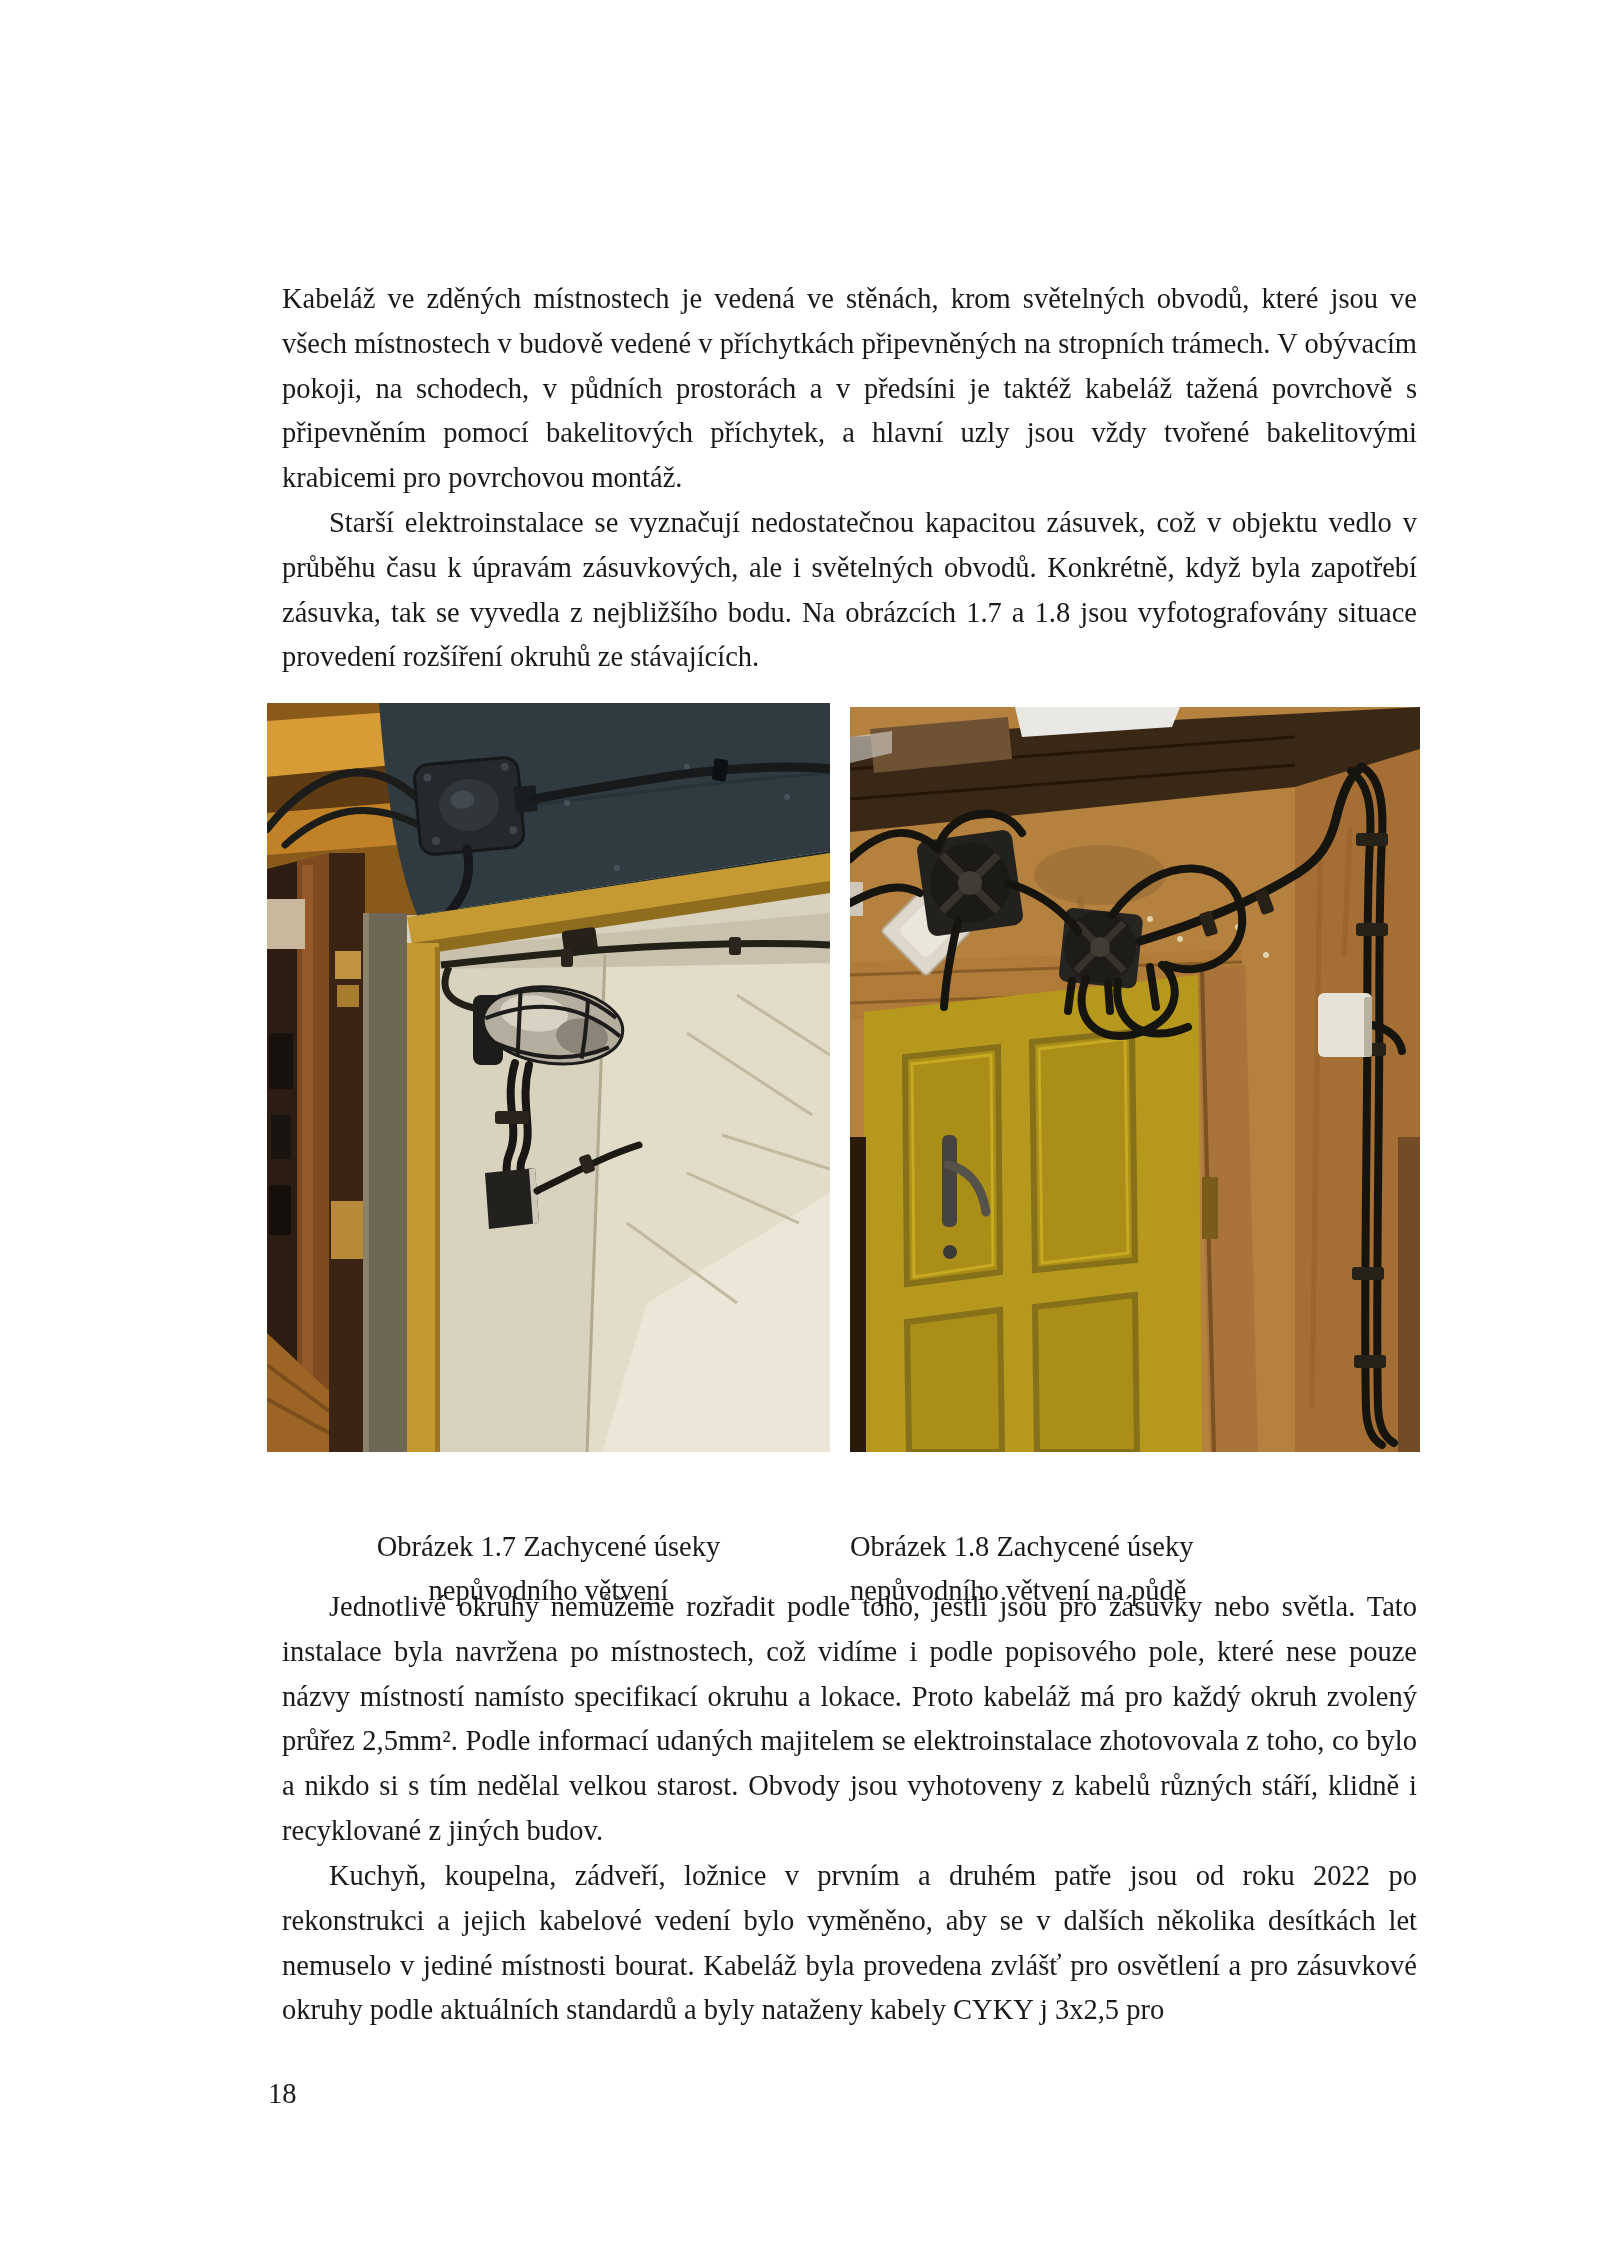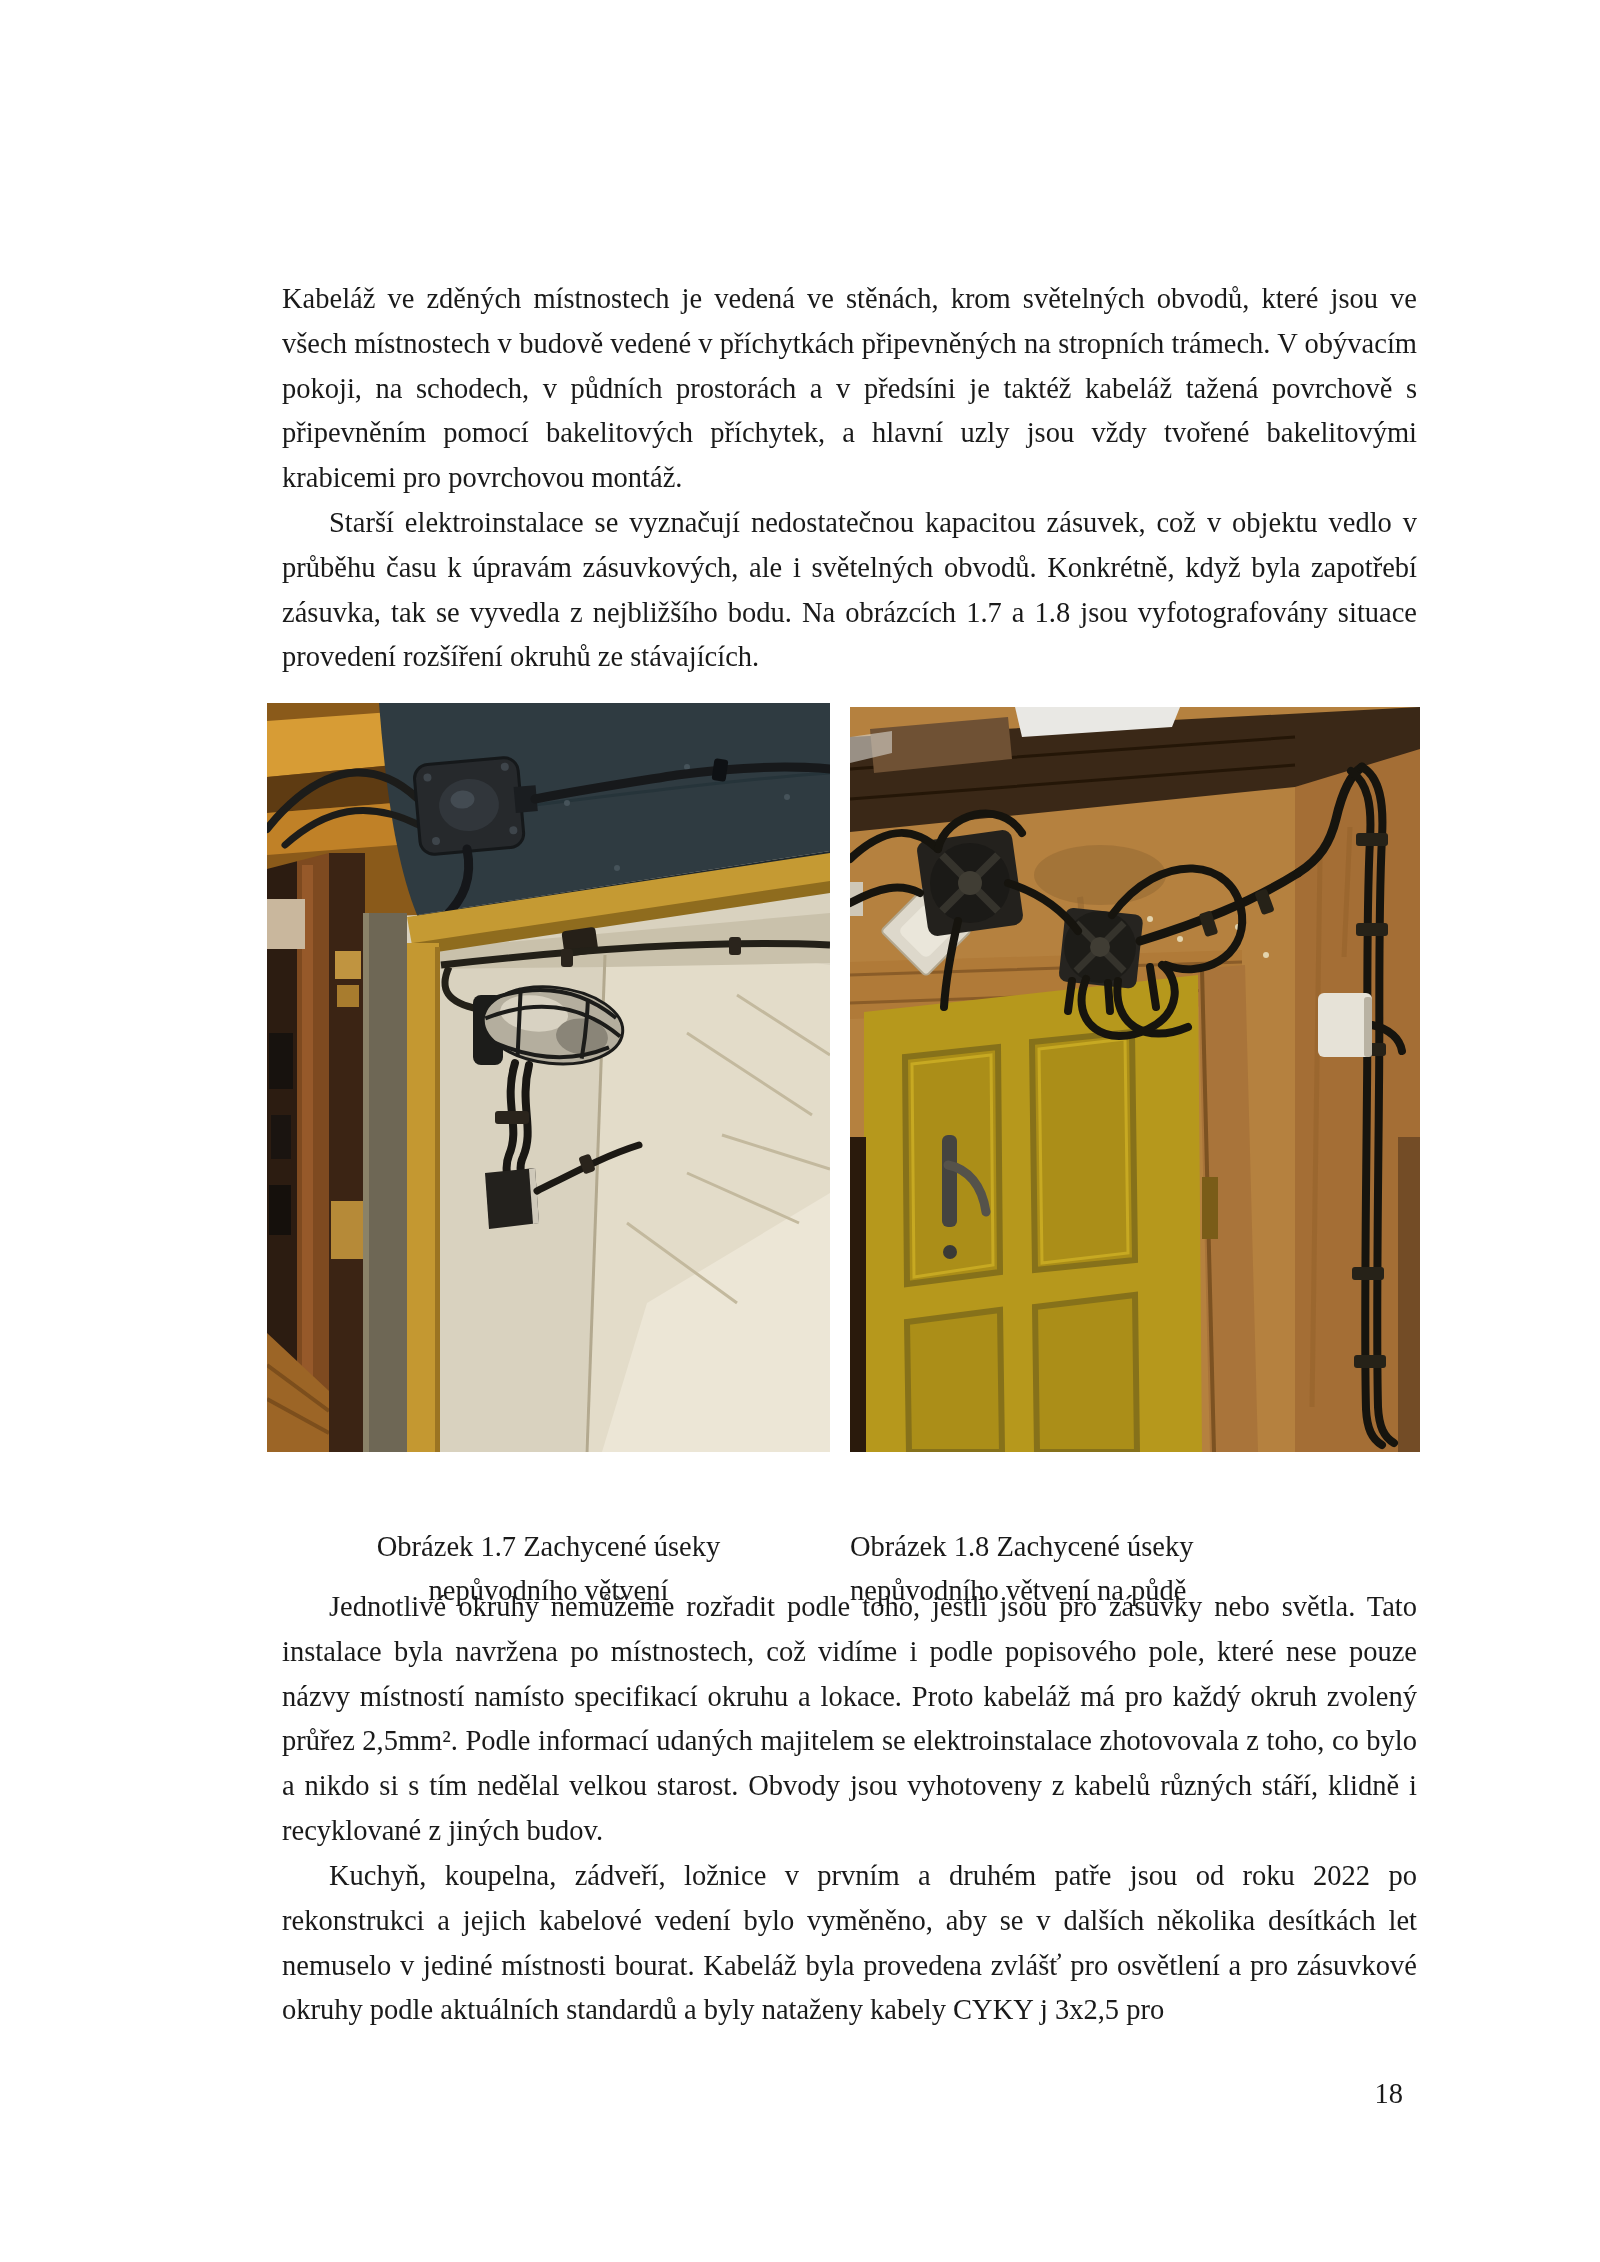--- a/index.html
+++ b/index.html
@@ -33,21 +33,21 @@
   .photo-left{left:267px;top:703px;width:563px;height:749px;}
   .photo-right{left:850px;top:707px;width:570px;height:745px;}
   .caption{
     position:absolute;top:1525px;
     font-size:28.5px;line-height:44px;margin:0;
   }
   .caption-left{left:267px;width:563px;text-align:center;}
   .caption-right{left:850px;width:570px;text-align:left;}
   .page-number{
     position:absolute;left:268px;top:2078px;width:1135px;
-    font-size:28.5px;text-align:right;
+    font-size:28.5px;
   }
 </style>
 </head>
 <body>
 
 <div class="page">
 
 
   <p class="body-par p1">Kabeláž ve zděných místnostech je vedená ve stěnách, krom světelných obvodů, které jsou ve všech místnostech v budově vedené v příchytkách připevněných na stropních trámech. V obývacím pokoji, na schodech, v půdních prostorách a v předsíni je taktéž kabeláž tažená povrchově s připevněním pomocí bakelitových příchytek, a hlavní uzly jsou vždy tvořené bakelitovými krabicemi pro povrchovou montáž.</p>
   <p class="body-par indent p2">Starší elektroinstalace se vyznačují nedostatečnou kapacitou zásuvek, což v objektu vedlo v průběhu času k úpravám zásuvkových, ale i světelných obvodů. Konkrétně, když byla zapotřebí zásuvka, tak se vyvedla z nejbližšího bodu. Na obrázcích 1.7 a 1.8 jsou vyfotografovány situace provedení rozšíření okruhů ze stávajících.</p>

